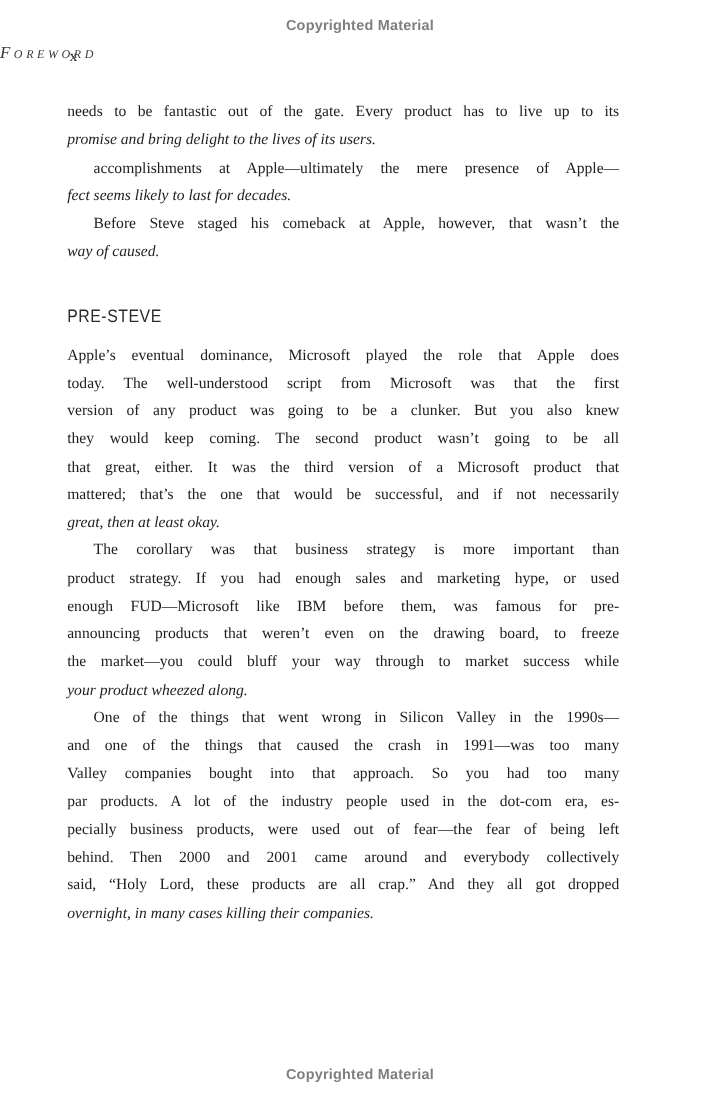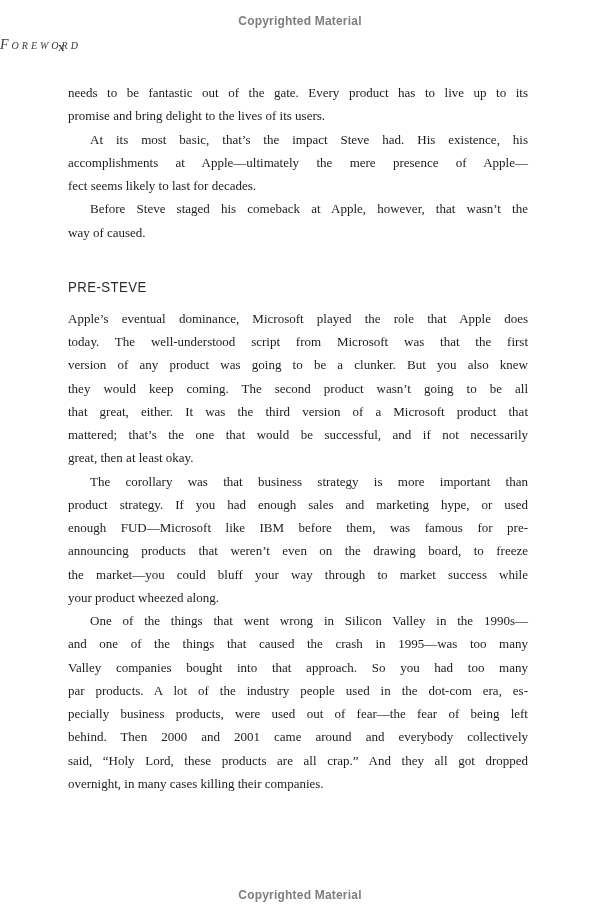--- a/index.html
+++ b/index.html
@@ -37,32 +37,32 @@
     left: 0; width: 600px; top: 37px;
     text-align: left;
     font-style: italic;
     font-variant: small-caps;
     letter-spacing: 3px;
     font-size: 14px;
     color: #3a3a3a;
   }
   .text-block {
     position: absolute;
-    left: 68px; top: 81px;
+    left: 56px; top: 81px;
     width: 460px;
     font-size: 13px;
     color: #1c1c1c;
   }
   .para .line {
     line-height: 23.25px;
     text-align: justify;
     text-align-last: justify;
     white-space: normal;
   }
-  .para .line:last-child { text-align-last: left; }
+  .para .line:last-child { text-align-last: left; font-style: italic; }
   .para.indent .line:first-child { text-indent: 22px; }
   .section-heading {
     margin: 33px 0 10px 0;
     height: 20px;
     line-height: 20px;
     font-family: "Liberation Sans", "DejaVu Sans", sans-serif;
     font-size: 15px;
     font-weight: 400;
     letter-spacing: 0.5px;
     color: #2b2b2b;
@@ -82,21 +82,20 @@
   <div class="running-header">Foreword</div>
 
   <div class="text-block">
 
     <div class="para">
         <div class="line">needs to be fantastic out of the gate. Every product has to live up to its</div>
         <div class="line">promise and bring delight to the lives of its users.</div>
       </div>
 
     <div class="para indent">
-        <div class="line">At its most basic, that’s the impact Steve had. His existence, his</div>
         <div class="line">accomplishments at Apple—ultimately the mere presence of Apple—</div>
         <div class="line">fect seems likely to last for decades.</div>
       </div>
 
     <div class="para indent">
         <div class="line">Before Steve staged his comeback at Apple, however, that wasn’t the</div>
         <div class="line">way of caused.</div>
       </div>
 
     <h2 class="section-heading">PRE-STEVE</h2>
@@ -115,21 +114,21 @@
         <div class="line">The corollary was that business strategy is more important than</div>
         <div class="line">product strategy. If you had enough sales and marketing hype, or used</div>
         <div class="line">enough FUD—Microsoft like IBM before them, was famous for pre-</div>
         <div class="line">announcing products that weren’t even on the drawing board, to freeze</div>
         <div class="line">the market—you could bluff your way through to market success while</div>
         <div class="line">your product wheezed along.</div>
       </div>
 
     <div class="para indent">
         <div class="line">One of the things that went wrong in Silicon Valley in the 1990s—</div>
-        <div class="line">and one of the things that caused the crash in 1995—was too many</div>
+        <div class="line">and one of the things that caused the crash in 1991—was too many</div>
         <div class="line">Valley companies bought into that approach. So you had too many</div>
         <div class="line">par products. A lot of the industry people used in the dot-com era, es-</div>
         <div class="line">pecially business products, were used out of fear—the fear of being left</div>
         <div class="line">behind. Then 2000 and 2001 came around and everybody collectively</div>
         <div class="line">said, “Holy Lord, these products are all crap.” And they all got dropped</div>
         <div class="line">overnight, in many cases killing their companies.</div>
       </div>
 
   </div>
 

